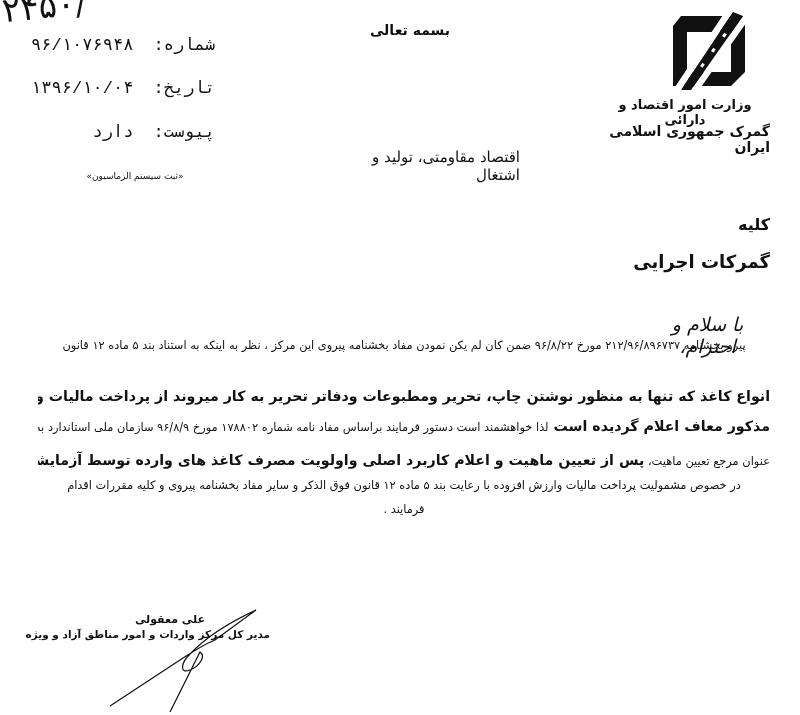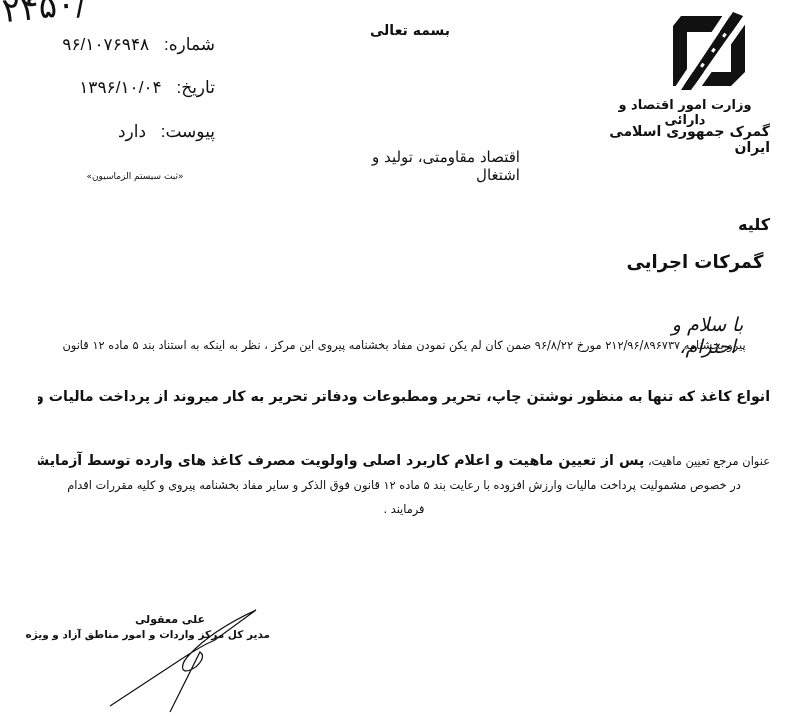--- a/index.html
+++ b/index.html
@@ -1,28 +1,28 @@
 <!DOCTYPE html>
 <html><head>
 <meta charset="utf-8">
 <style>
   html, body { margin: 0; padding: 0; background: #ffffff; }
   body { width: 800px; height: 715px; position: relative; overflow: hidden; color: #111; font-family: "DejaVu Sans", sans-serif; }
   .abs { position: absolute; }
   .handnum { left: 2px; top: -14px; font-size: 34px; font-family: "DejaVu Serif", serif; transform: rotate(-6deg); color: #111; letter-spacing: 1px; }
-  .meta { left: 40px; width: 175px; font-size: 17px; text-align: right; direction: rtl; font-family: Liberation Sans, sans-serif; white-space: nowrap; }
+  .meta { left: 40px; width: 175px; font-size: 17px; text-align: right; direction: rtl; font-family: Liberation Mono, monospace; white-space: nowrap; }
   .meta .lbl { margin-left: 10px; }
   .regnote { left: 75px; top: 171px; width: 120px; font-size: 9px; text-align: center; direction: rtl; }
   .bismillah { left: 360px; top: 22px; width: 100px; font-size: 14px; font-weight: bold; text-align: center; direction: rtl; }
   .slogan { left: 340px; top: 148px; width: 180px; font-size: 15px; direction: rtl; font-family: "DejaVu Serif", serif; }
   .logo { left: 667px; top: 12px; width: 84px; height: 78px; }
   .org1 { left: 600px; top: 97px; width: 170px; font-size: 13px; font-weight: bold; text-align: center; direction: rtl; }
   .org2 { left: 590px; top: 123px; width: 180px; font-size: 14px; font-weight: bold; text-align: right; direction: rtl; }
   .to1 { left: 650px; top: 215px; width: 120px; font-size: 16px; font-weight: bold; text-align: right; direction: rtl; }
-  .to2 { left: 620px; top: 251px; width: 150px; font-size: 18px; font-weight: bold; text-align: center; direction: rtl; }
+  .to2 { left: 620px; top: 251px; width: 150px; font-size: 18px; font-weight: bold; text-align: right; direction: rtl; }
   .greet { left: 650px; top: 313px; width: 115px; font-size: 19px; text-align: center; direction: rtl; font-style: italic; font-family: "DejaVu Serif", serif; }
   .body { left: 38px; width: 732px; direction: rtl; text-align: justify; white-space: nowrap; overflow: hidden; }
   .line { position: absolute; left: 0; width: 732px; direction: rtl; text-align: center; white-space: nowrap; }
   .n { font-size: 11.4px; }
   .b { font-size: 14.2px; font-weight: bold; }
   .sigwrap { left: 30px; top: 600px; width: 240px; height: 115px; }
   .signame { left: 105px; top: 613px; width: 100px; font-size: 11px; font-weight: bold; text-align: right; direction: rtl; }
   .sigtitle { left: 30px; top: 628px; width: 240px; font-size: 10.5px; font-weight: bold; text-align: center; direction: rtl; white-space: nowrap; }
 </style>
 </head>
@@ -68,20 +68,23 @@
 <div class="abs org2">گمرک جمهوری اسلامی ایران</div>
 
 <div class="abs to1">کلیه</div>
 <div class="abs to2">گمرکات اجرایی</div>
 
 <div class="abs greet">با سلام و احترام،</div>
 
 <div class="abs body" style="top:338px; height:190px;">
   <div class="line n" style="top:0px;">پیرو بخشنامه ۲۱۲/۹۶/۸۹۶۷۳۷ مورخ ۹۶/۸/۲۲ ضمن کان لم یکن نمودن مفاد بخشنامه پیروی این مرکز ، نظر به اینکه به استناد بند ۵ ماده ۱۲ قانون</div>
   <div class="line b" style="top:50px;">انواع کاغذ که تنها به منظور نوشتن چاپ، تحریر ومطبوعات ودفاتر تحریر به کار میروند از پرداخت مالیات وعوارض</div>
+  <div class="line" style="top:78px;">
+    <span class="b">مذکور معاف اعلام گردیده است </span><span class="n"> لذا خواهشمند است دستور فرمایند براساس مفاد نامه شماره ۱۷۸۸۰۲ مورخ ۹۶/۸/۹ سازمان ملی استاندارد به</span>
+  </div>
   <div class="line" style="top:112px;">
     <span class="n">عنوان مرجع تعیین ماهیت، </span><span class="b">پس از تعیین ماهیت و اعلام کاربرد اصلی واولویت مصرف کاغذ های وارده توسط آزمایشگاه مجاز</span>
   </div>
   <div class="line n" style="top:140px;">در خصوص مشمولیت پرداخت مالیات وارزش افزوده با رعایت بند ۵ ماده ۱۲ قانون فوق الذکر و سایر مفاد بخشنامه پیروی و کلیه مقررات اقدام</div>
   <div class="line n" style="top:164px;">فرمایند .</div>
 </div>
 
 <div class="abs sigwrap">
   <svg width="240" height="115" viewBox="0 0 240 115">
     <path d="M80,106 L150,60 C165,50 175,44 185,40 L226,10 C200,22 175,38 160,54 C150,64 150,74 160,70 C170,66 176,56 170,52 L140,112" fill="none" stroke="#111" stroke-width="1.2"></path>

